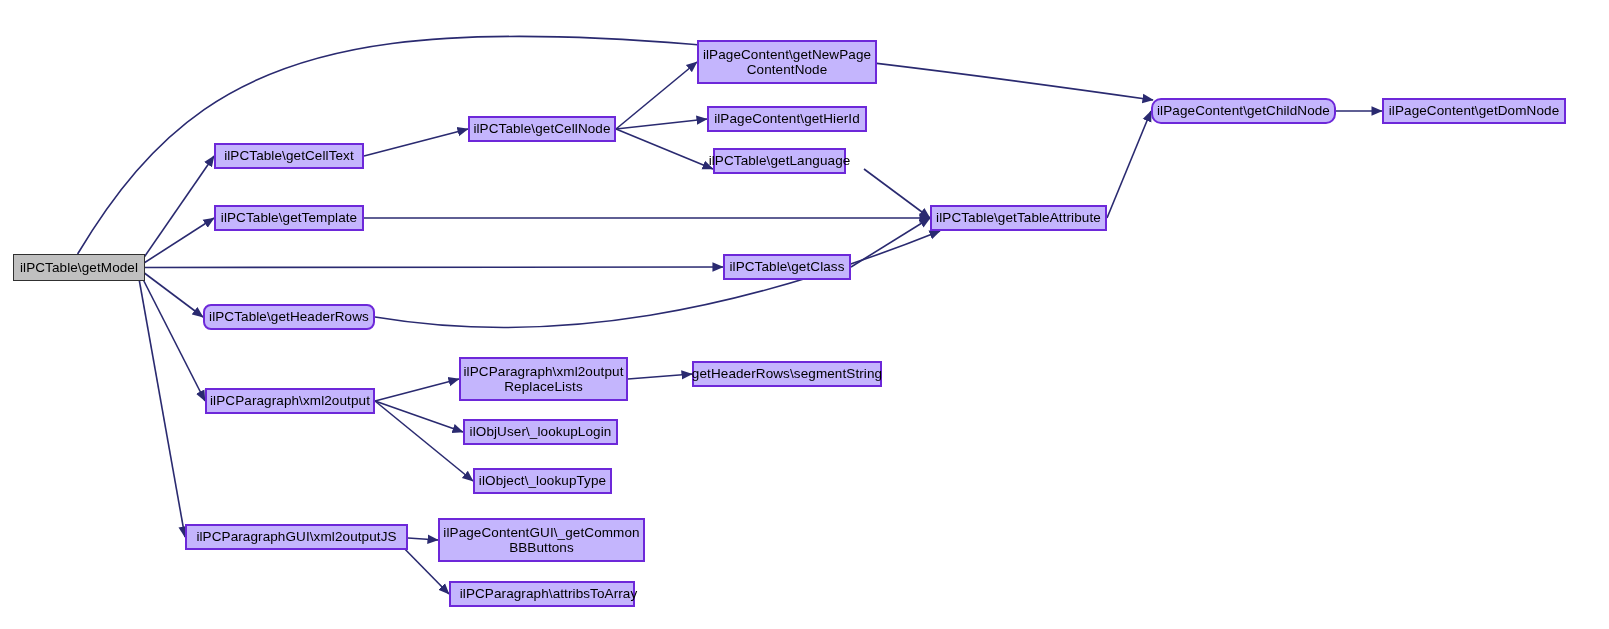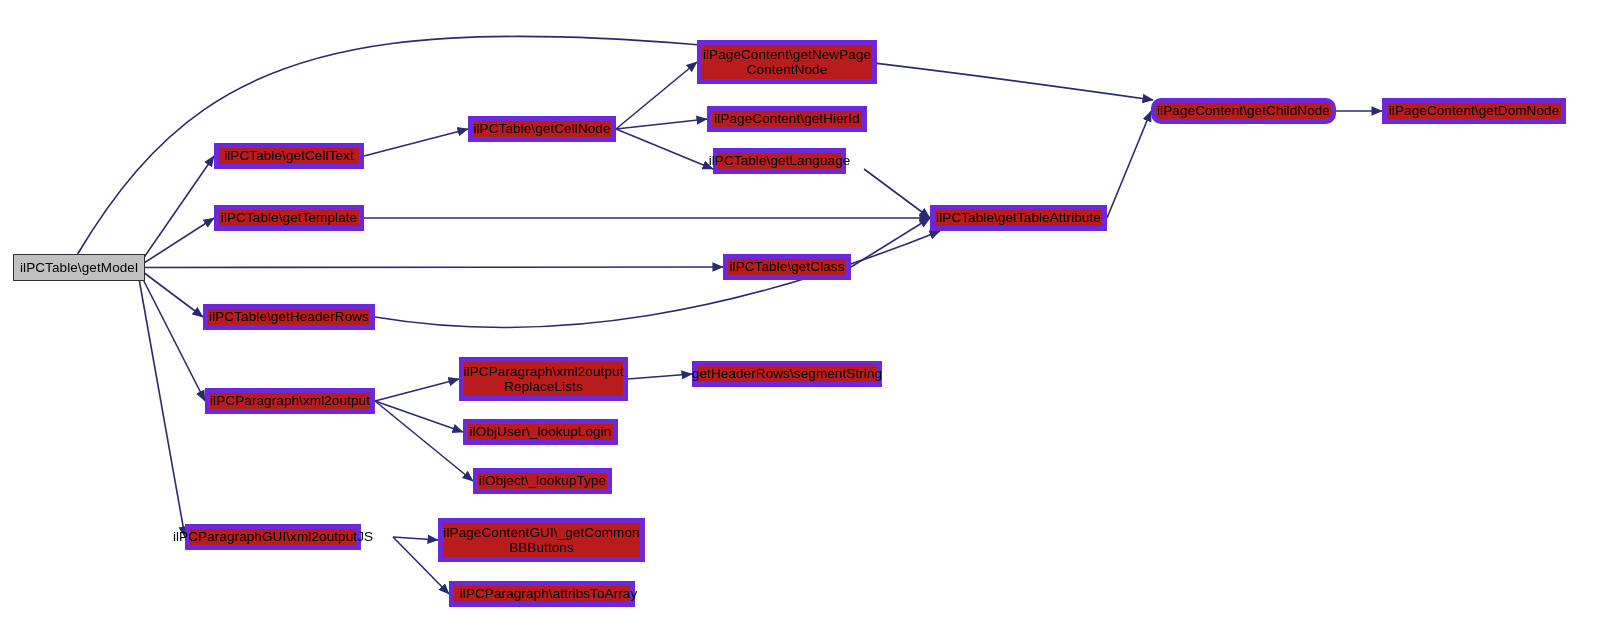--- a/index.html
+++ b/index.html
@@ -8,22 +8,22 @@
     position:relative;
     width:1609px;height:629px;
     background:#ffffff;
     font-family:"Liberation Sans","DejaVu Sans",sans-serif;
     overflow:hidden;
   }
   #edge-layer{position:absolute;left:0;top:0;width:1609px;height:629px;}
   .node{
     position:absolute;
     box-sizing:border-box;
-    background:#b91c1c;
-    border:5px solid #6d28d9;
+    background:#c4b5fd;
+    border:2px solid #6d28d9;
     display:flex;
     align-items:center;
     justify-content:center;
     text-align:center;
     color:#000000;
     font-size:13.5px;
     line-height:1.12;
     white-space:pre-line;
     letter-spacing:0.1px;
     padding:0 4px;
@@ -70,23 +70,23 @@
         <path d="M 628 379 L 692 374" marker-end="url(#arrow)"></path>
         <path d="M 393 537 L 438 540" marker-end="url(#arrow)"></path>
         <path d="M 393 537 L 449 594" marker-end="url(#arrow)"></path>
       </g>
   </svg>
 
   <div id="nodes">
       <div class="node root" style="left: 5px; top: 254px; width: 132px; height: 27px;">ilPCTable\getModel</div>
       <div class="node" style="left: 214px; top: 143px; width: 150px; height: 26px;">ilPCTable\getCellText</div>
       <div class="node" style="left: 214px; top: 205px; width: 150px; height: 26px;">ilPCTable\getTemplate</div>
-      <div class="node" style="left: 203px; top: 304px; width: 172px; height: 26px;">ilPCTable\getHeaderRows</div>
+      <div class="node" style="left: 203px; top: 304px; width: 172px; height: 26px; border-radius: 8px;">ilPCTable\getHeaderRows</div>
       <div class="node" style="left: 205px; top: 388px; width: 170px; height: 26px;">ilPCParagraph\xml2output</div>
-      <div class="node" style="left: 185px; top: 524px; width: 176px; height: 26px;">ilPCParagraphGUI\xml2outputJS</div>
+      <div class="node" style="left: 185px; top: 524px; width: 223px; height: 26px;">ilPCParagraphGUI\xml2outputJS</div>
       <div class="node" style="left: 468px; top: 116px; width: 148px; height: 26px;">ilPCTable\getCellNode</div>
       <div class="node tall" style="left: 697px; top: 40px; width: 180px; height: 44px;">ilPageContent\getNewPage
 ContentNode</div>
       <div class="node" style="left: 707px; top: 106px; width: 160px; height: 26px;">ilPageContent\getHierId</div>
       <div class="node" style="left: 713px; top: 148px; width: 133px; height: 26px;">ilPCTable\getLanguage</div>
       <div class="node" style="left: 930px; top: 205px; width: 177px; height: 26px;">ilPCTable\getTableAttribute</div>
       <div class="node" style="left: 723px; top: 254px; width: 128px; height: 26px;">ilPCTable\getClass</div>
       <div class="node" style="left: 1151px; top: 98px; width: 185px; height: 26px; border-radius: 10px;">ilPageContent\getChildNode</div>
       <div class="node" style="left: 1382px; top: 98px; width: 184px; height: 26px;">ilPageContent\getDomNode</div>
       <div class="node tall" style="left: 459px; top: 357px; width: 169px; height: 44px;">ilPCParagraph\xml2output

